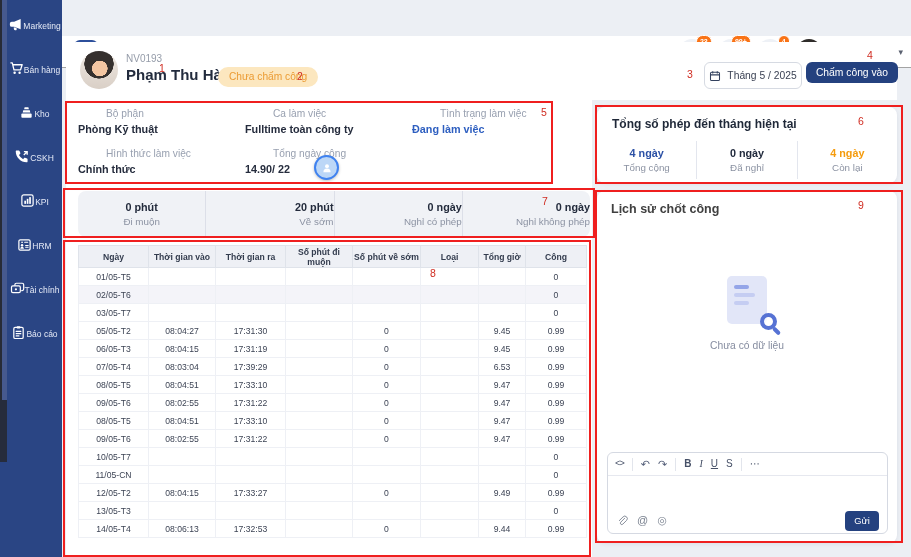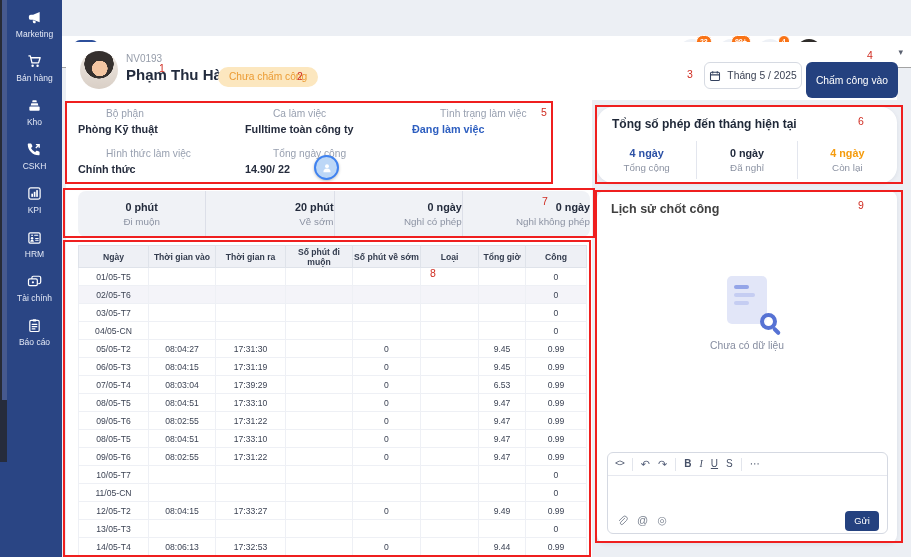--- a/index.html
+++ b/index.html
@@ -4,21 +4,21 @@
 <style>
   * { margin:0; padding:0; box-sizing:border-box; }
   html,body { width:911px; height:557px; }
   body { position:relative; overflow:hidden; background:#ecEFF4; font-family:"Liberation Sans", sans-serif; }
 
   
   .sidebar { position:absolute; left:0; top:0; width:62px; height:557px; background:#2a4584; }
   .rail { position:absolute; left:0; top:0; width:7px; height:462px; background:#46598e; border-left:2px solid #272b36; }
   .rail-thumb { position:absolute; left:0; top:400px; width:7px; height:62px; background:#262c3c; }
   .sb-items { position:absolute; left:7px; top:2px; width:55px; display:flex; flex-direction:column; }
-  .sb-item { height:44px; display:flex; flex-direction:column; align-items:center; justify-content:center; color:#fff; cursor:pointer; }
+  .sb-item { height:44px; display:flex; flex-direction:row; align-items:center; justify-content:center; color:#fff; cursor:pointer; }
   .sb-item svg { width:15px; height:15px; }
   .sb-label { font-size:8.5px; color:#e4e9f6; margin-top:4px; white-space:nowrap; }
 
   
   .topbar { position:absolute; left:62px; top:0; width:849px; height:32px; background:#fff; border-bottom:1px solid #a3a3a3;margin-top:36px; }
   .title-icon { position:absolute; left:12px; top:4px; width:24px; height:24px; background:#2c4f9b; border-radius:6px; color:#fff; display:flex; align-items:center; justify-content:center; }
   .title-icon svg { width:14px; height:14px; }
   .page-title { position:absolute; left:46px; top:10px; font-size:11.5px; font-weight:bold; color:#27417e; }
   .tb-right { position:absolute; right:8px; top:3px; height:26px; display:flex; align-items:center; gap:13px; }
   .icbtn { position:relative; width:26px; height:26px; border-radius:50%; background:#eef1f6; color:#263f77; display:flex; align-items:center; justify-content:center; cursor:pointer; }
@@ -27,35 +27,35 @@
   .user-avatar { width:26px; height:26px; border-radius:50%; background:
       radial-gradient(circle at 50% 36%, #eec39c 0 30%, transparent 31%),
       radial-gradient(circle at 50% 28%, #2f2c2a 0 42%, transparent 43%),
       linear-gradient(180deg,#f6e3cf, #caa37e); cursor:pointer; }
   .user-name { font-size:11px; color:#3b4254; font-weight:bold; cursor:pointer; }
   .caret { font-size:9px; color:#5a6170; cursor:pointer; }
 
   
   .header-card { position:absolute; left:66px; top:42px; width:831px; height:58px; background:#fff; border-radius:10px 10px 0 0; }
   .left-card { position:absolute; left:66px; top:100px; width:526px; height:457px; background:#fff; }
-  .card6 { position:absolute; left:597px; top:107px; width:300px; height:76px; background:#fff; border-radius:16px; box-shadow:0 1px 4px rgba(21,34,71,.08); }
+  .card6 { position:absolute; left:597px; top:107px; width:300px; height:76px; background:#fff; border-radius:8px; box-shadow:0 1px 4px rgba(21,34,71,.08); }
   .card9 { position:absolute; left:597px; top:191px; width:300px; height:352px; background:#fff; border-radius:8px; box-shadow:0 1px 4px rgba(21,34,71,.08); }
 
   
   .emp-avatar { position:absolute; left:80px; top:51px; width:38px; height:38px; border-radius:50%; background:
       radial-gradient(circle at 52% 46%, #f3c6a2 0 27%, transparent 28%),
       radial-gradient(circle at 50% 34%, #35302e 0 46%, transparent 47%),
       linear-gradient(180deg,#efe9e3,#d9cfc6); }
   .emp-code { position:absolute; left:126px; top:53px; font-size:10px; color:#959ca9; }
   .emp-name { position:absolute; left:126px; top:66px; font-size:15px; font-weight:bold; color:#222b3d; }
   .status-chip { position:absolute; left:218px; top:67px; height:20px; line-height:20px; padding:0 11px; background:#fce7bf; color:#eb9b33; font-size:10.2px; border-radius:10px; }
   .datepicker { position:absolute; left:704px; top:62px; width:98px; height:27px; background:#fff; border:1px solid #d6dae2; border-radius:6px; display:flex; align-items:center; justify-content:center; gap:6px; cursor:pointer; }
   .datepicker svg { width:12px; height:12px; color:#33415e; }
   .datepicker span { font-size:10.3px; color:#3b4254; }
-  .checkin-btn { position:absolute; left:806px; top:62px; width:92px; height:36px; background:#24417f; color:#fff; font-size:10.3px; border:none; border-radius:6px; display:flex; align-items:center; justify-content:center; cursor:pointer; }
+  .checkin-btn { position:absolute; left:806px; top:62px; width:92px; height:21px; background:#24417f; color:#fff; font-size:10.3px; border:none; border-radius:6px; display:flex; align-items:center; justify-content:center; cursor:pointer; }
 
   
   .info-grid { position:absolute; left:78px; top:108px; width:474px; display:grid; grid-template-columns:167px 167px 140px; row-gap:13px; }
   .f-label { font-size:10.2px; color:#98a0b0;padding-left:28px; }
   .f-value { font-size:10.8px; font-weight:bold; color:#252c3d; margin-top:4px; }
   .f-value.accent-blue { color:#2e5fc0; }
   .float-widget { position:absolute; left:314px; top:155px; width:25px; height:25px; border-radius:50%; background:#bcd7f7; border:2px solid #3f82f0; color:#fff; display:flex; align-items:center; justify-content:center; box-shadow:0 1px 3px rgba(0,0,0,.25); cursor:pointer; }
   .float-widget svg { width:12px; height:12px; }
 
   
@@ -371,30 +371,20 @@
         <td></td>
         <td></td>
         <td></td>
         <td></td>
         <td></td>
         <td></td>
         <td>0</td>
       </tr>
       <tr>
         <td>03/05-T7</td>
-        <td></td>
-        <td></td>
-        <td></td>
-        <td></td>
-        <td></td>
-        <td></td>
-        <td>0</td>
-      </tr>
-      <tr>
-        <td>04/05-CN</td>
         <td></td>
         <td></td>
         <td></td>
         <td></td>
         <td></td>
         <td></td>
         <td>0</td>
       </tr>
       <tr>
         <td>05/05-T2</td>

